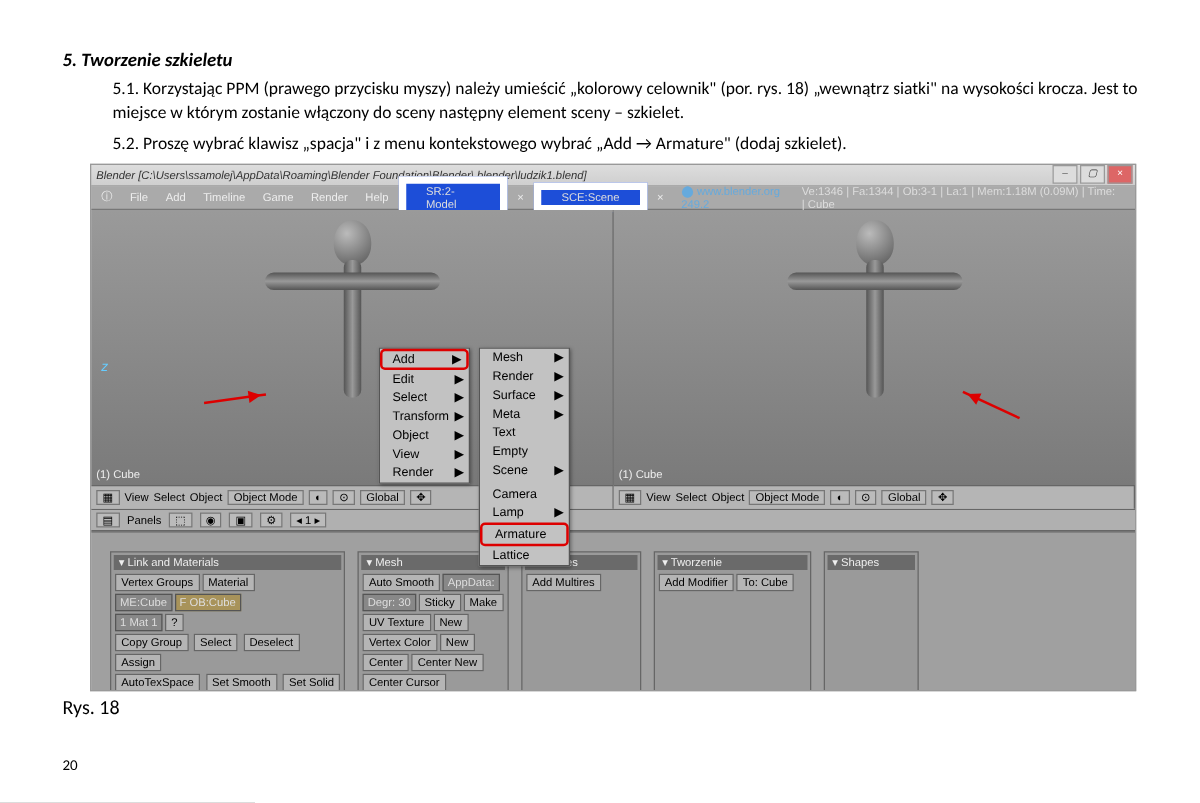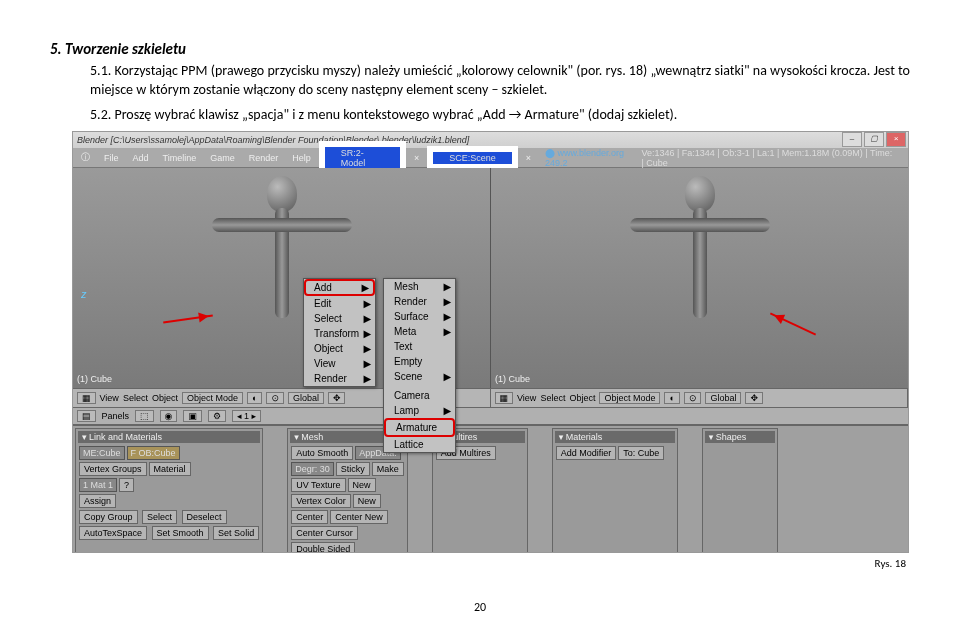--- a/index.html
+++ b/index.html
@@ -102,27 +102,27 @@
     height:18px;
     display:flex;
     align-items:center;
     gap:4px;
     padding:0 4px;
     font-size:9px;
   }
   .tb-item{background:#bbb;border:1px solid #777;padding:0 4px;}
   .toolbars-row{display:flex;}
   .toolbars-row > .toolbar{flex:1;border-right:1px solid #666;}
-  .panel-area{background:#a0a0a0;padding:2px;display:flex;gap:24px;flex-wrap:wrap;border-top:1px solid #666;}
+  .panel-area{background:#a0a0a0;padding:15px;display:flex;gap:10px;flex-wrap:wrap;border-top:1px solid #666;}
   .panel{background:#9a9a9a;border:1px solid #666;padding:2px;min-width:110px;}
   .panel-title{background:#6a6a6a;color:#eee;padding:1px 4px;font-size:9px;margin-bottom:2px;}
   .pbtn{background:#b5b5b5;border:1px solid #666;padding:1px 4px;font-size:9px;display:inline-block;margin:1px;}
   .pfield{background:#888;border:1px solid #555;color:#ddd;padding:1px 3px;font-size:9px;display:inline-block;margin:1px;}
-  .caption { text-align:right; font-size:11px; margin-top:4px; margin-right:4px;}
-  .page-num { text-align:center; font-size:12px; margin-top:30px;}
+  .caption { text-align:left; font-size:16px; margin-top:4px; margin-right:4px;}
+  .page-num { font-size:12px; margin-top:30px;}
   .mid-toolbar{background:#b0b0b0;border-top:1px solid #666;border-bottom:1px solid #666;padding:2px 4px;display:flex;align-items:center;gap:6px;font-size:9px;}
 </style>
 </head>
 <body>
 
 <div class="heading">5. Tworzenie szkieletu</div>
 <div class="body-text">5.1. Korzystając PPM (prawego przycisku myszy) należy umieścić „kolorowy celownik" (por. rys. 18) „wewnątrz siatki" na wysokości krocza. Jest to miejsce w którym zostanie włączony do sceny następny element sceny – szkielet.</div>
 <div class="body-text">5.2. Proszę wybrać klawisz „spacja" i z menu kontekstowego wybrać „Add → Armature" (dodaj szkielet).</div>
 
 <div class="figure">
@@ -276,29 +276,29 @@
     <span class="tb-item">⬚</span>
     <span class="tb-item">◉</span>
     <span class="tb-item">▣</span>
     <span class="tb-item">⚙</span>
     <span class="tb-item">◂ <span>1</span> ▸</span>
   </div>
 
   <div class="panel-area">
     <div class="panel">
       <div class="panel-title">▾ <span>Link and Materials</span></div>
+      <div><span class="pbtn">Vertex Groups</span><span class="pbtn">Material</span></div>
       <div><span class="pfield">ME:Cube</span><span class="pfield" style="background:#a8935a">F <span>OB:Cube</span></span></div>
-      <div><span class="pbtn">Vertex Groups</span><span class="pbtn">Material</span></div>
       <div><span class="pfield">1 Mat 1</span><span class="pbtn">?</span></div>
-      <div><span class="pbtn">Assign</span></div>
       <div>
         <span class="pbtn">Copy Group</span>
         <span class="pbtn">Select</span>
         <span class="pbtn">Deselect</span>
       </div>
+      <div><span class="pbtn">Assign</span></div>
       <div>
         <span class="pbtn">AutoTexSpace</span>
         <span class="pbtn">Set Smooth</span>
         <span class="pbtn">Set Solid</span>
       </div>
     </div>
 
     <div class="panel">
       <div class="panel-title">▾ <span>Mesh</span></div>
       <div><span class="pbtn">Auto Smooth</span><span class="pfield">AppData:</span></div>
@@ -310,21 +310,21 @@
       <div><span class="pbtn">Double Sided</span></div>
 
     </div>
 
     <div class="panel" style="min-width:90px">
       <div class="panel-title">▾ <span>Multires</span></div>
       <div><span class="pbtn">Add Multires</span></div>
     </div>
 
     <div class="panel" style="min-width:120px">
-      <div class="panel-title">▾ <span>Materials</span></div>
+      <div class="panel-title">▾ <span>Tworzenie</span></div>
       <div><span class="pbtn">Add Modifier</span><span class="pbtn">To: Cube</span></div>
     </div>
 
     <div class="panel" style="min-width:70px">
       <div class="panel-title">▾ <span>Shapes</span></div>
     </div>
   </div>
 </div>
 
 <div class="caption">Rys. 18</div>

